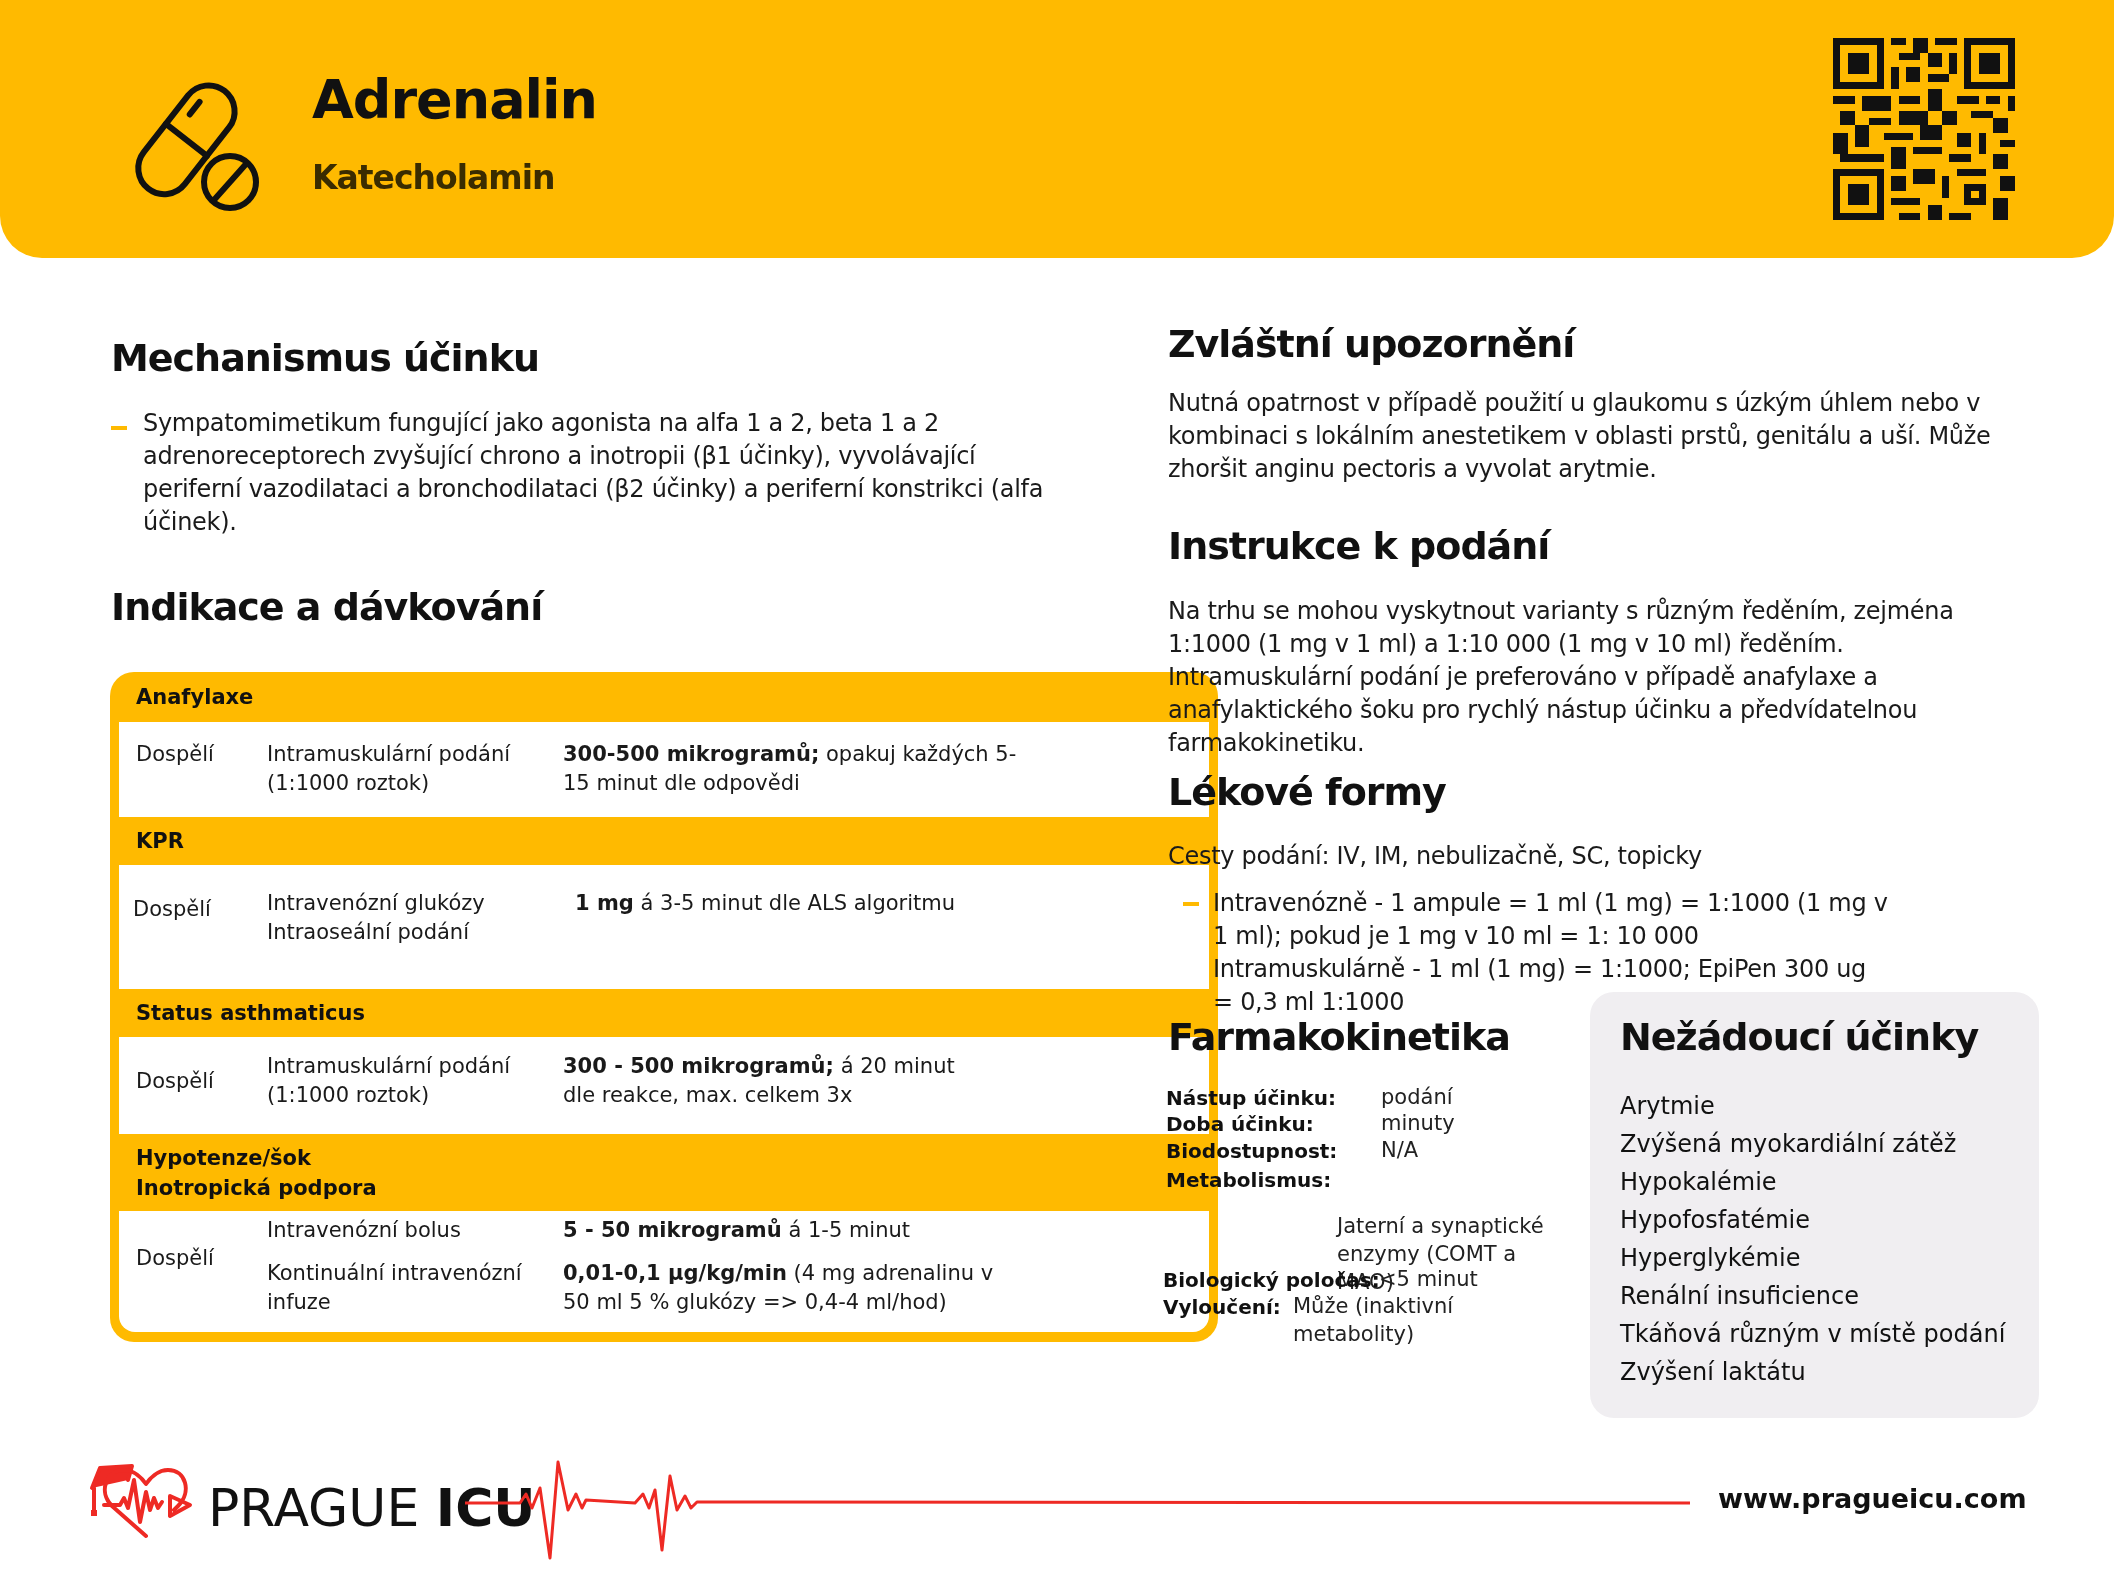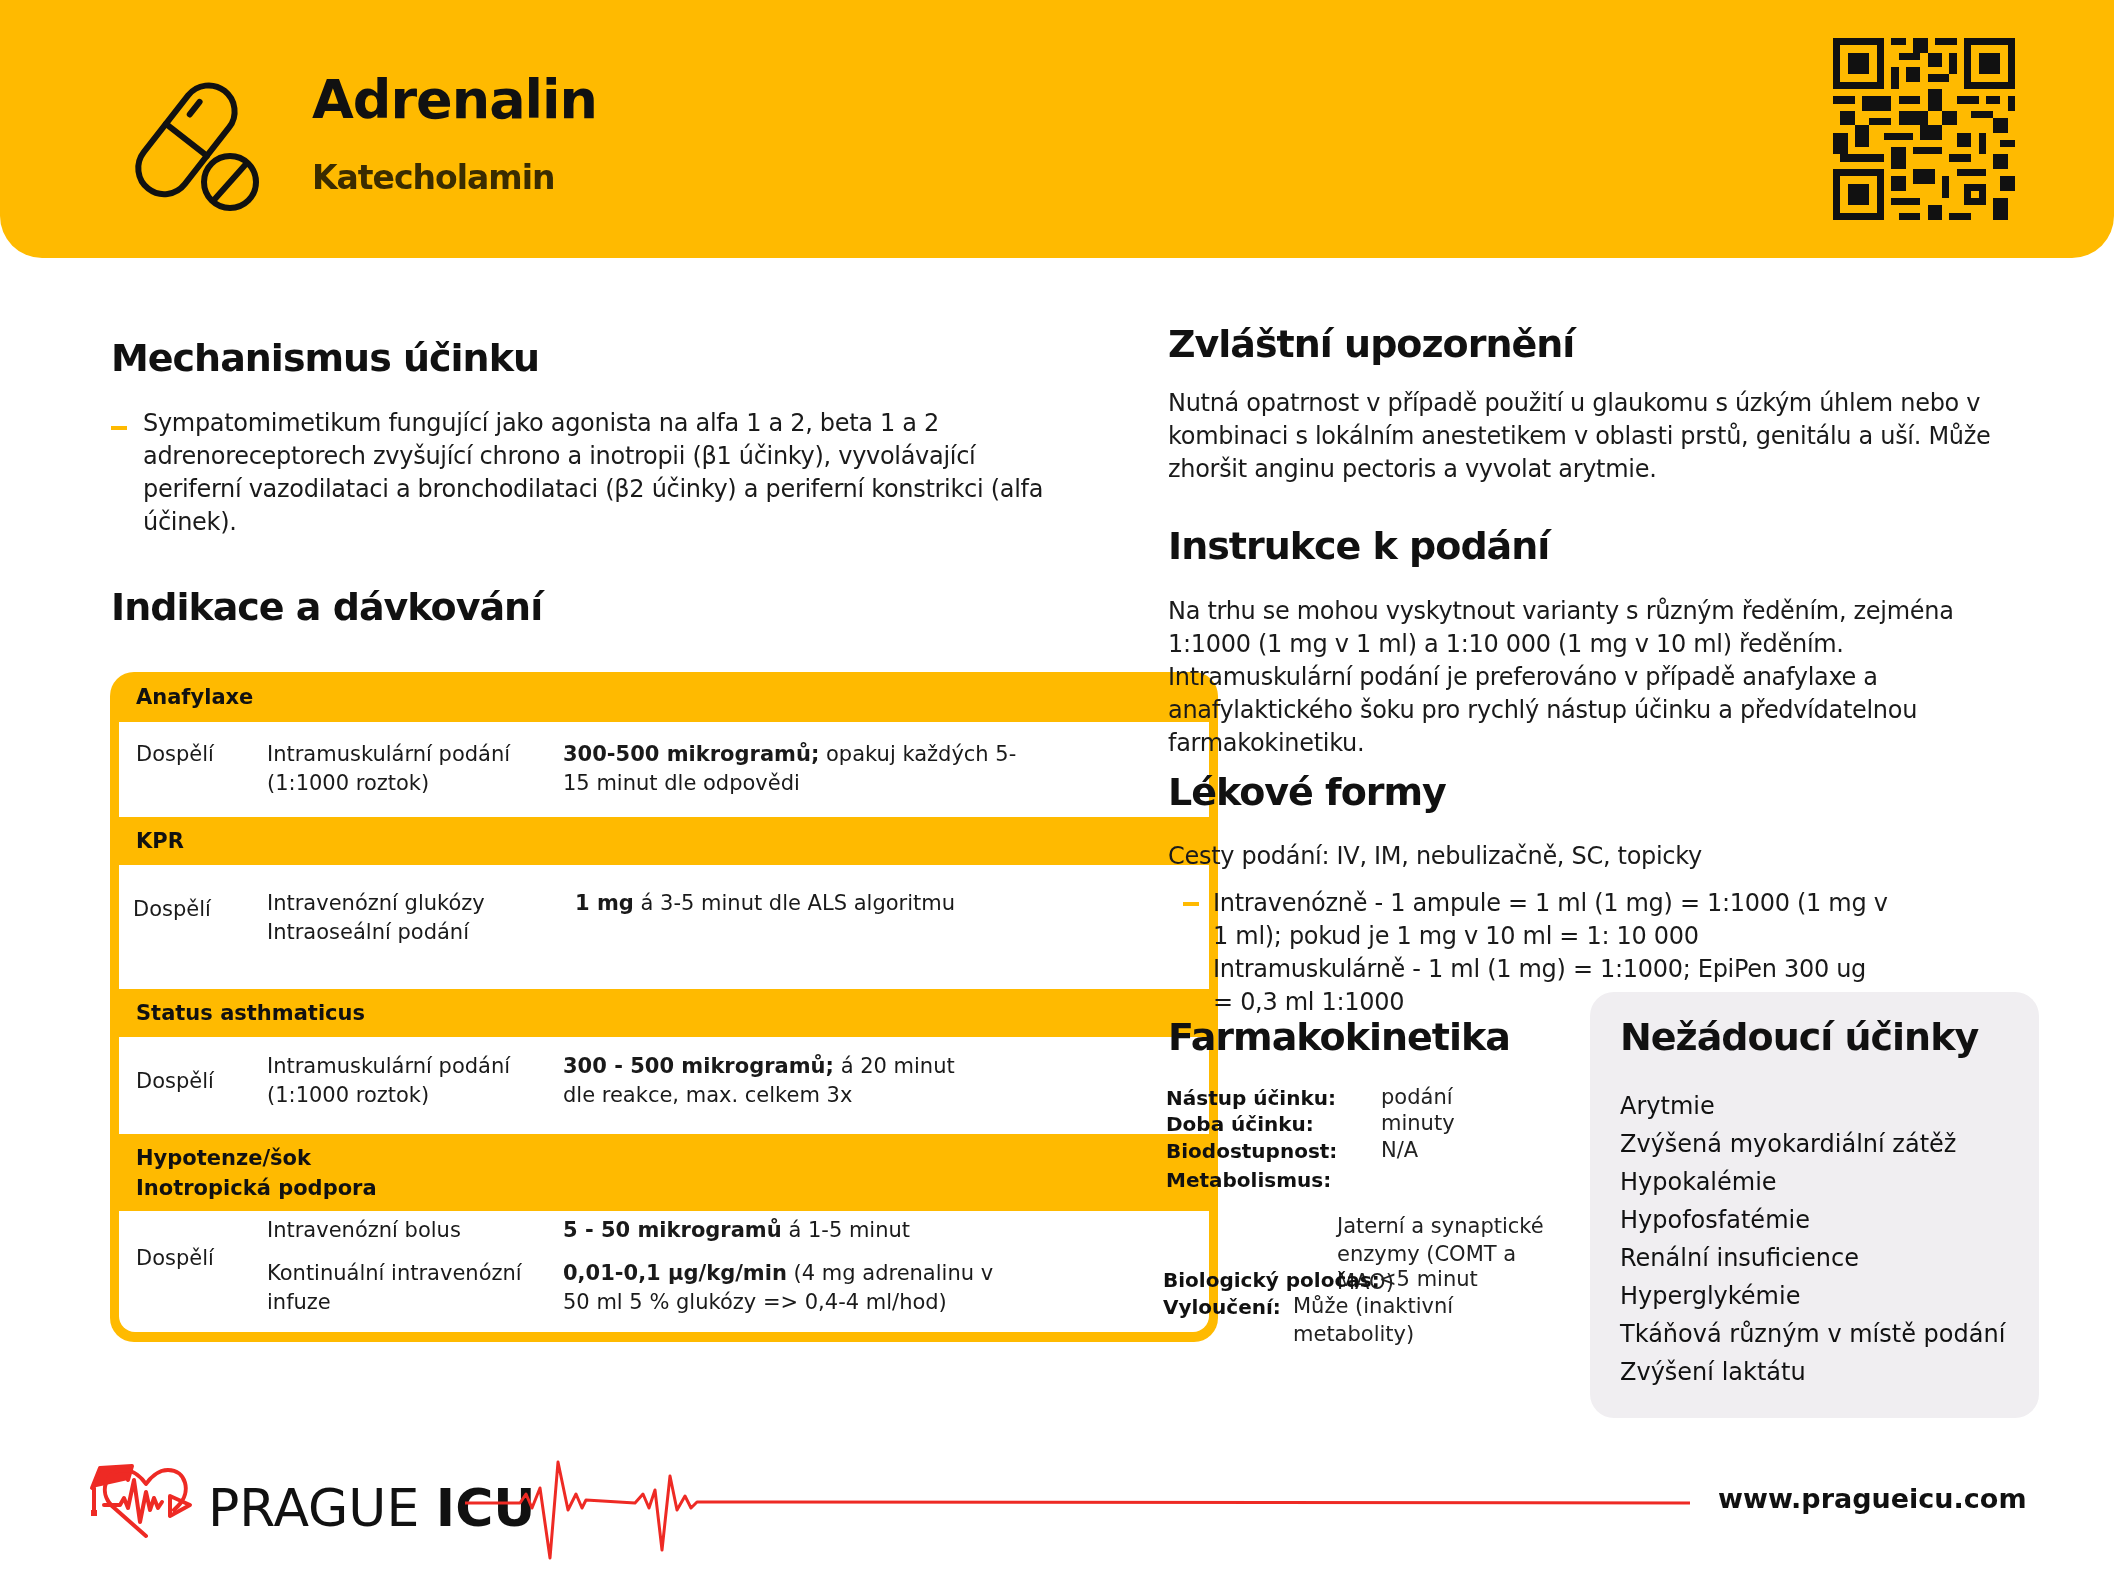--- a/index.html
+++ b/index.html
@@ -185,22 +185,22 @@
 <div class="pk-label" style="left:1163px; top:1295px;">Vyloučení:</div>
 <div class="pk-val" style="left:1293px; top:1292px; width:170px;">Může (inaktivní metabolity)</div>
 
 <div class="gray-box"></div>
 <h2 style="left:1620px; top:1015px;">Nežádoucí účinky</h2>
 <div class="ae-list">
   <div>Arytmie</div>
   <div>Zvýšená myokardiální zátěž</div>
   <div>Hypokalémie</div>
   <div>Hypofosfatémie</div>
+  <div>Hyperglykémie</div>
   <div>Renální insuficience</div>
-  <div>Hyperglykémie</div>
   <div>Tkáňová různým v místě podání</div>
   <div>Zvýšení laktátu</div>
 </div>
 
 <svg class="footer-logo" viewBox="0 0 106 80" fill="none" stroke="#ee2a24" stroke-width="4" stroke-linejoin="round" stroke-linecap="round">
   <path d="M4 28 L12 8 L44 6 L40 20" fill="#ee2a24"></path>
   <line x1="6" y1="28" x2="6" y2="50"></line>
   <rect x="3" y="50" width="6" height="6" fill="#ee2a24" stroke="none"></rect>
   <path d="M58 76 L24 46 C10 32 18 10 36 10 C46 10 54 18 58 24 C62 18 70 10 80 10 C98 10 104 32 90 46 L86 50"></path>
   <polyline points="16,45 32,45 36,38 40,48 46,20 52,62 58,32 62,50 66,38 70,48 74,42"></polyline>

